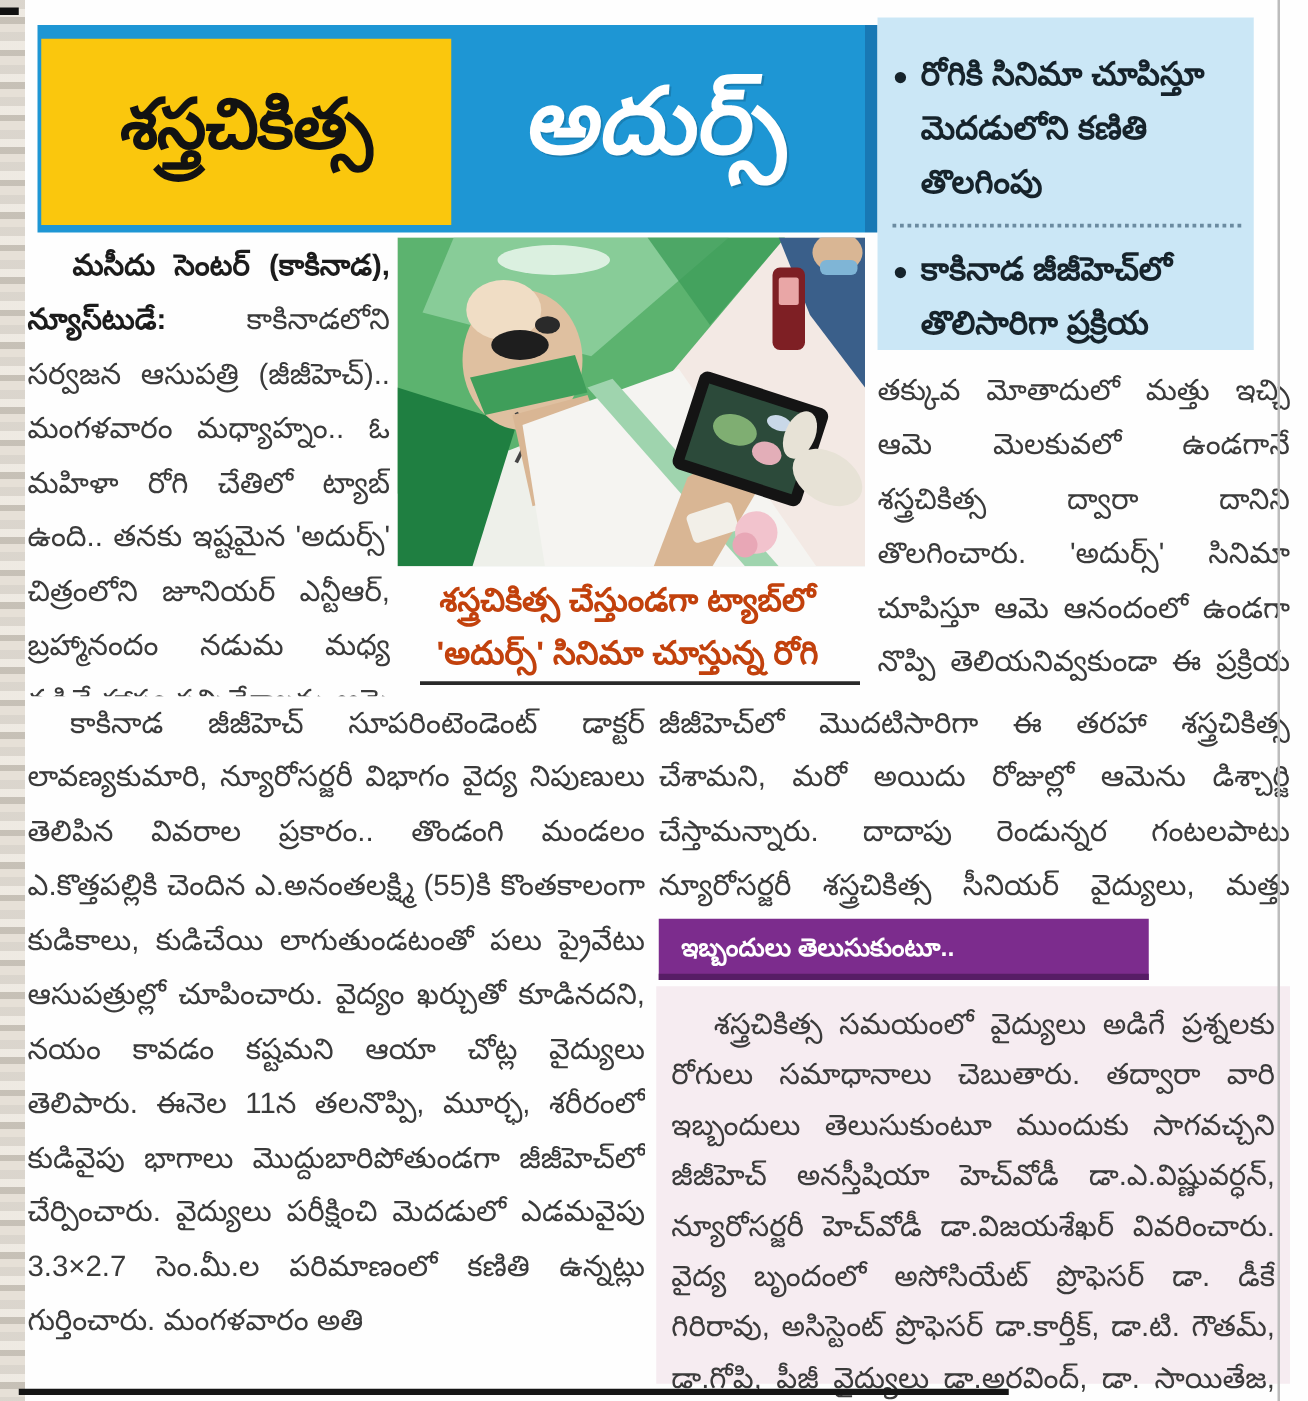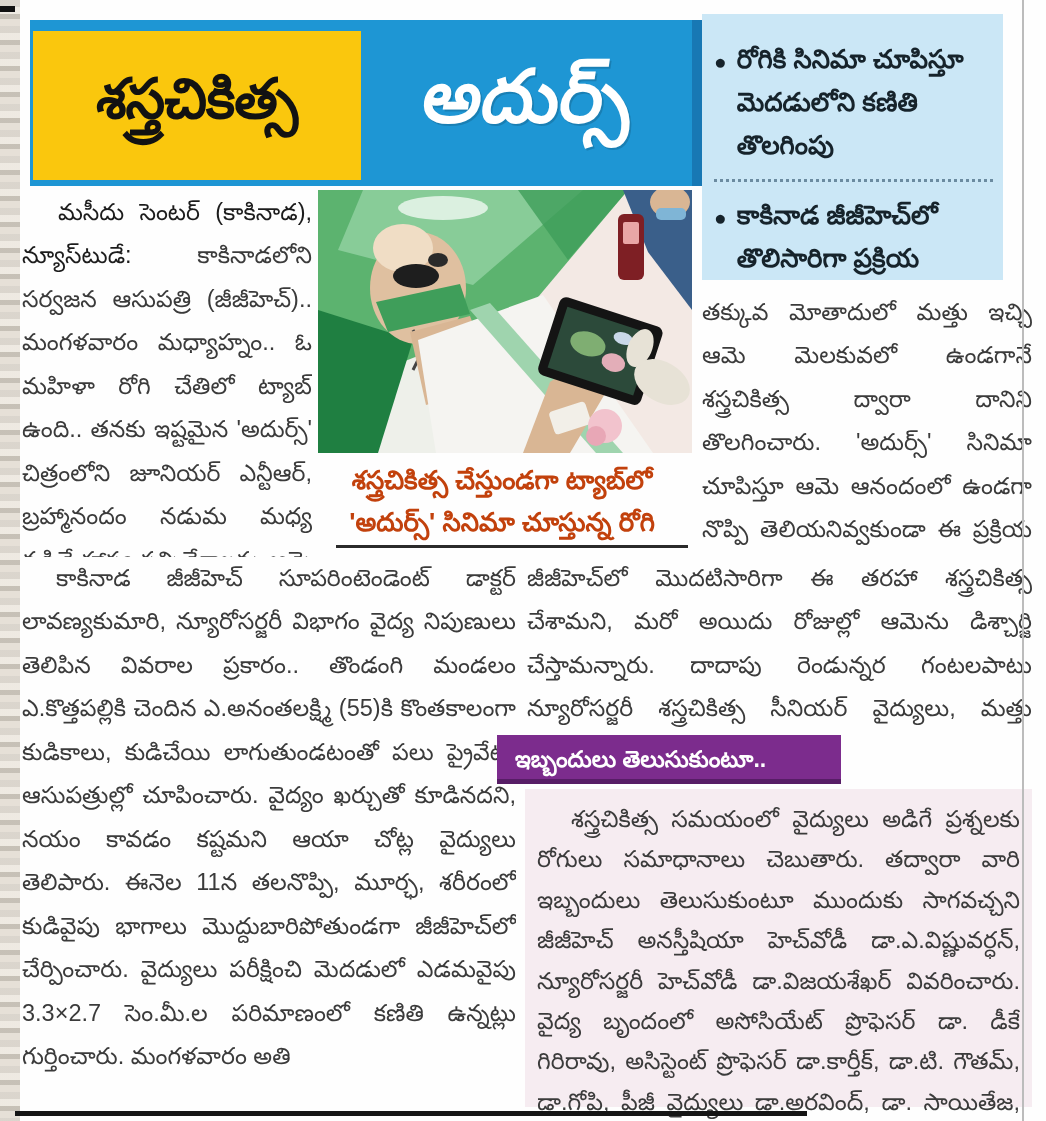--- a/index.html
+++ b/index.html
@@ -26,36 +26,36 @@
   .highlight-box{position:absolute;left:702px;top:14px;width:301px;height:266px;background:#CBE7F6;
     box-sizing:border-box;padding:24px 8px 0 12px;}
   .bullet-item{display:flex;gap:10px;font-size:26px;font-weight:700;color:#16232b;line-height:1.65;}
   .bullet{font-size:21px;margin-top:7px;flex:0 0 auto;}
   .dotted-sep{border-top:3px dotted #6b8ba0;margin:12px 2px 12px 0;}
 
   
   .article-block p{margin:0;font-size:23.5px;line-height:1.85;color:#3b3b3b;text-align:justify;}
   .left-narrow{position:absolute;left:22px;top:191px;width:290px;height:366px;overflow:hidden;}
   .left-narrow p{text-indent:36px;}
-  .dateline{font-weight:400;color:#1c1c1c;}
+  .dateline{font-weight:700;color:#1c1c1c;}
   .right-narrow{position:absolute;left:702px;top:291px;width:330px;height:264px;overflow:hidden;}
   .left-wide{position:absolute;left:22px;top:557px;width:494px;height:556px;overflow:hidden;}
   .left-wide p.indent{text-indent:34px;}
   .right-wide{position:absolute;left:527px;top:557px;width:505px;height:180px;overflow:hidden;}
 
   
   .photo-frame{position:absolute;left:318px;top:190px;width:374px;height:263px;background:#dfe7dd;}
   .photo-frame svg{display:block;}
   .caption{position:absolute;left:316px;top:459px;width:372px;text-align:center;
     font-size:26px;font-weight:700;color:#c2410c;line-height:1.62;}
   .caption-rule{position:absolute;left:336px;top:545px;width:352px;height:3px;background:#2a2a2a;}
 
   
-  .sidebar-title{position:absolute;left:497px;top:735px;width:344px;height:49px;background:#7C2C8D;
-    color:#fff;font-size:23px;font-weight:700;line-height:49px;padding-left:18px;
+  .sidebar-title{position:absolute;left:527px;top:735px;width:392px;height:49px;background:#7C2C8D;
+    color:#fff;font-size:20px;font-weight:700;line-height:49px;padding-left:18px;
     box-sizing:border-box;border-bottom:5px solid #571d66;}
   .sidebar-body{position:absolute;left:525px;top:789px;width:507px;height:318px;background:#F6ECF1;
     box-sizing:border-box;padding:10px 12px 0 12px;}
   .sidebar-body p{margin:0;font-size:23.5px;line-height:1.72;color:#3b3b3b;text-align:justify;text-indent:34px;}
 
   
   .bottom-rule{position:absolute;left:15px;top:1111px;width:792px;height:5px;background:#151515;}
   .right-rule{position:absolute;left:1022px;top:0;width:2px;height:1121px;background:#bcbcbc;}
 </style>
 </head>

